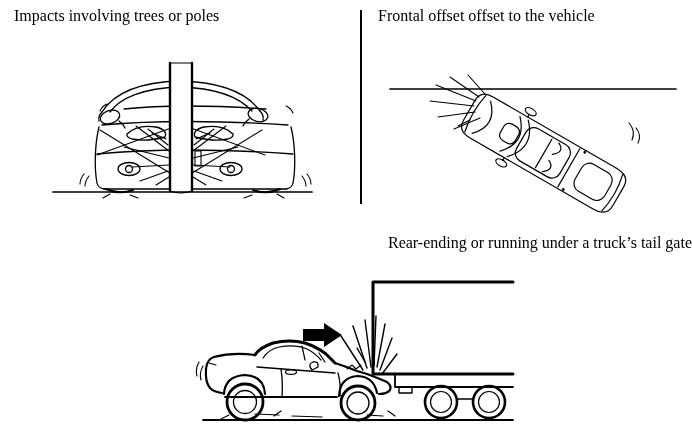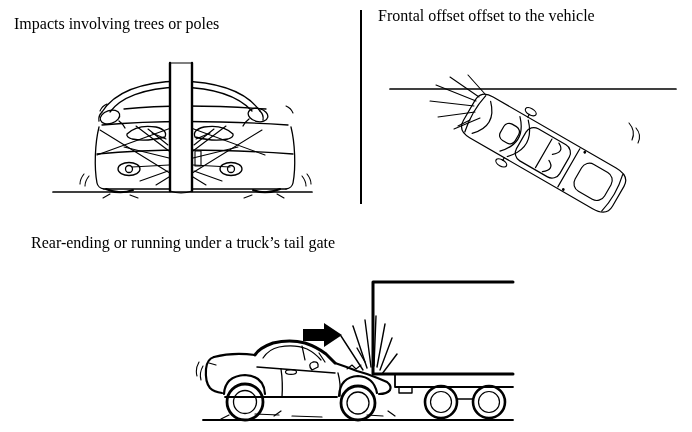--- a/index.html
+++ b/index.html
@@ -11,23 +11,23 @@
     font-family:"Liberation Serif","DejaVu Serif",serif;
     color:#000;
   }
   .caption{
     position:absolute;
     font-size:16px;
     line-height:19px;
     white-space:nowrap;
     color:#000;
   }
-  .caption-tl{left:14px;top:6px;margin-top:8px;}
+  .caption-tl{left:14px;top:6px;}
   .caption-tr{left:378px;top:6px;}
-  .caption-b{left:31px;top:233px;width:661px;text-align:left;}
+  .caption-b{left:31px;top:233px;width:661px;text-align:right;}
   .divider-v{
     position:absolute;
     left:360px;top:10px;
     width:2px;height:194px;
     background:#000;
   }
   svg.illus{position:absolute;display:block;}
   #illus-pole{left:40px;top:55px;}
   #illus-offset{left:380px;top:73px;}
   #illus-truck{left:195px;top:270px;}

